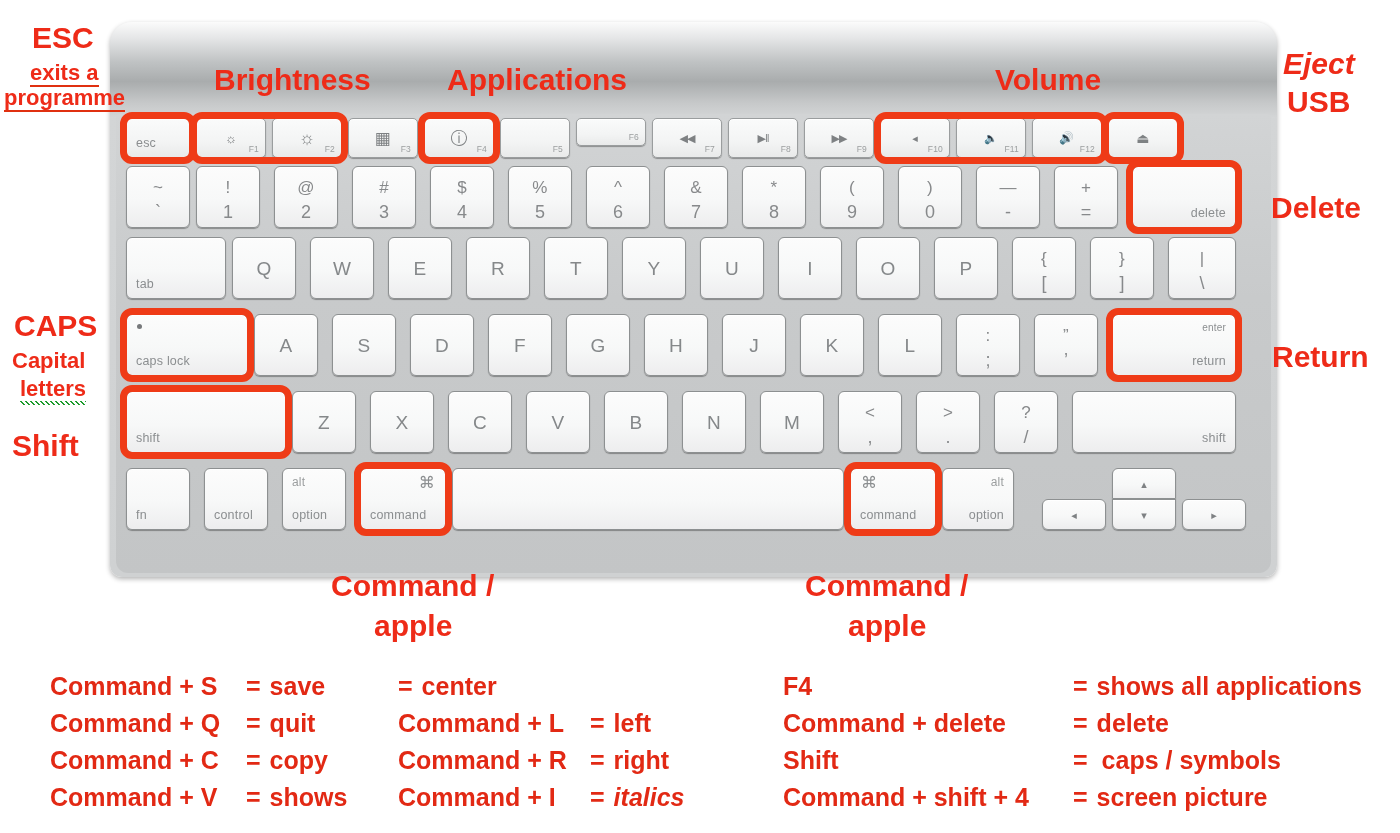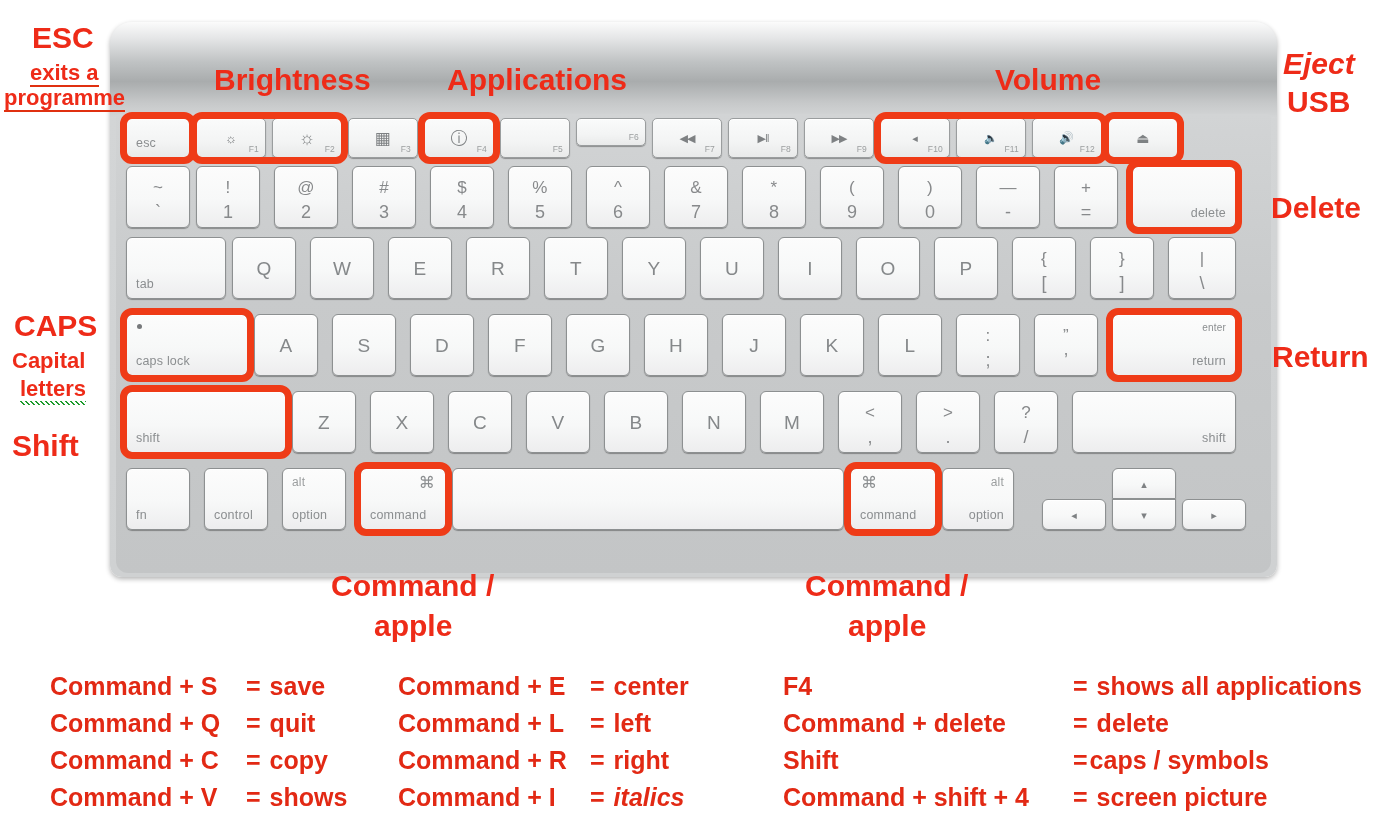--- a/index.html
+++ b/index.html
@@ -464,21 +464,20 @@
       </div>
       <div class="sc-row">
         <span class="sc-keys">Command + V</span>
         <span class="sc-eq">=</span>
         <span class="sc-act" style="margin-left:9px;">shows</span>
       </div>
     </div>
 
     <div class="sc-col" id="col2">
       <div class="sc-row">
-        <span class="sc-keys">Command + E</span>
         <span class="sc-eq">=</span>
         <span class="sc-act" style="margin-left:9px;">center</span>
       </div>
       <div class="sc-row">
         <span class="sc-keys">Command + L</span>
         <span class="sc-eq">=</span>
         <span class="sc-act" style="margin-left:9px;">left</span>
       </div>
       <div class="sc-row">
         <span class="sc-keys">Command + R</span>
@@ -499,21 +498,21 @@
         <span class="sc-act" style="margin-left:9px;">shows all applications</span>
       </div>
       <div class="sc-row">
         <span class="sc-keys">Command + delete</span>
         <span class="sc-eq">=</span>
         <span class="sc-act" style="margin-left:9px;">delete</span>
       </div>
       <div class="sc-row">
         <span class="sc-keys">Shift</span>
         <span class="sc-eq">=</span>
-        <span class="sc-act" style="margin-left:2px;">caps / symbols</span>
+        <span class="sc-act" style="margin-left:14px;">caps / symbols</span>
       </div>
       <div class="sc-row">
         <span class="sc-keys">Command + shift + 4</span>
         <span class="sc-eq">=</span>
         <span class="sc-act" style="margin-left:9px;">screen picture</span>
       </div>
     </div>
 
   </div>
 

